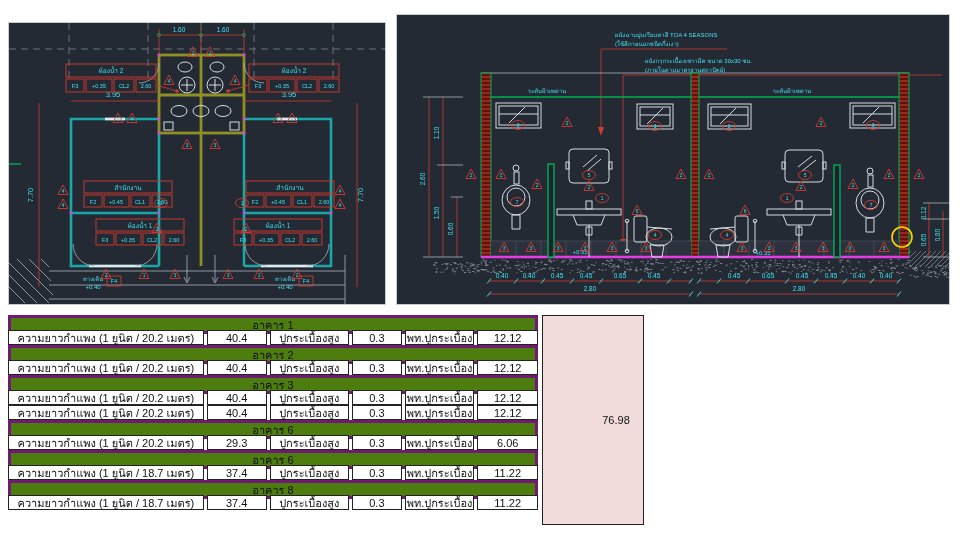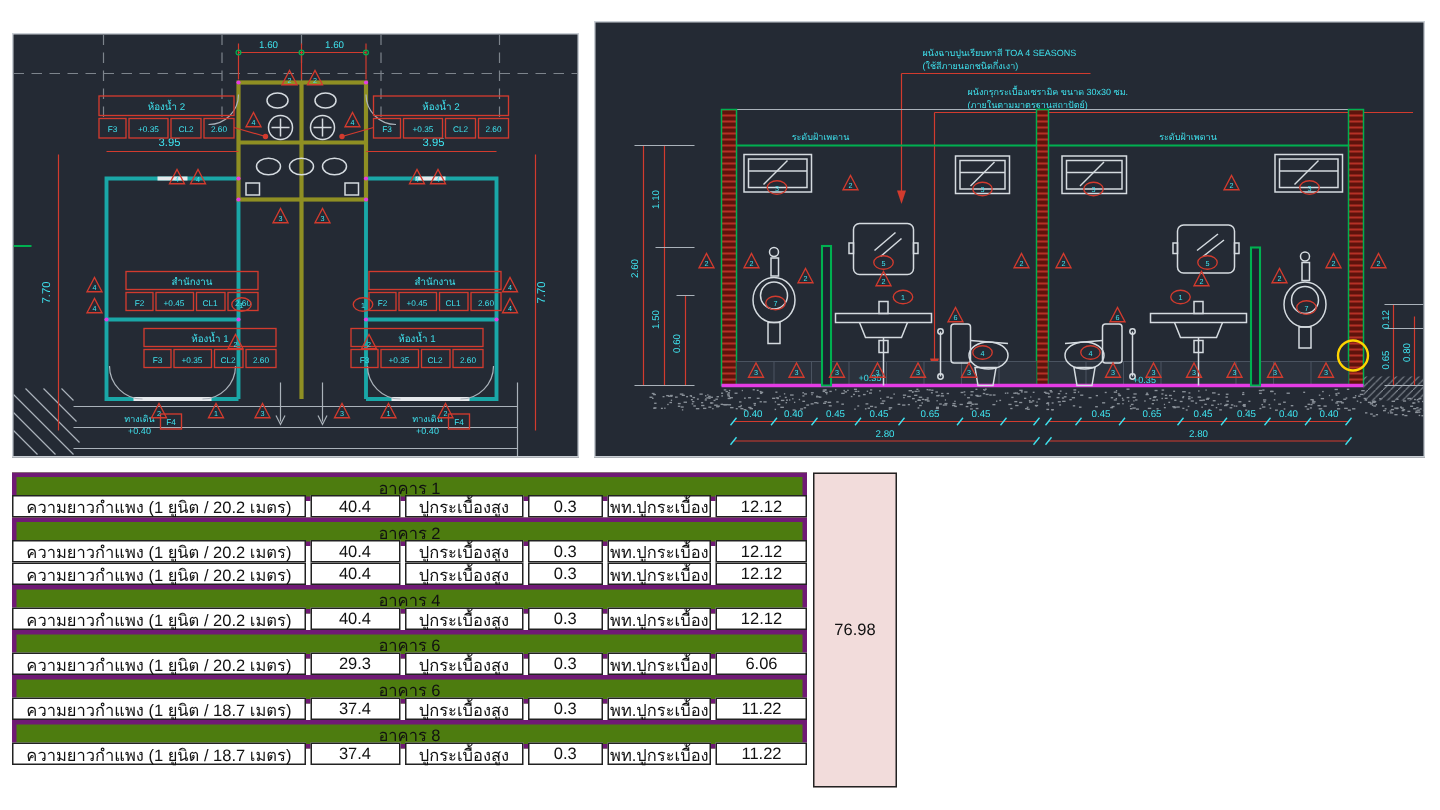--- a/index.html
+++ b/index.html
@@ -26,21 +26,21 @@
   .greenln{stroke:#00b050;stroke-width:1.4;fill:none;}
 
   
   #calc-table{position:absolute;left:8px;top:315px;width:530px;
     font-size:11px;color:#111;}
   .trow{display:flex;gap:3px;margin-bottom:2px;height:13px;}
   .thead-cell{flex:1;border:3px solid #701a75;display:flex;align-items:center;justify-content:center;height:13px;background:#4d7c0f;}
   .tcell{border:1px solid #222;display:flex;align-items:center;justify-content:center;height:13px;background:#fff;box-sizing:content-box;}
   #total-cell{position:absolute;left:542px;top:315px;width:54px;height:208px;
     border:1px solid #222;display:flex;align-items:center;justify-content:center;
-    font-size:11px;color:#111;}
+    font-size:11px;color:#111;padding-left:46px;}
 </style>
 </head>
 <body>
 
 <div class="panel" id="plan-panel">
 <svg width="376" height="281" viewBox="0 0 376 281">
 
   <g>
     <line class="dash" x1="0" y1="26" x2="376" y2="26"></line>
     <line class="dash" x1="60" y1="0" x2="60" y2="60"></line>
@@ -1151,29 +1151,29 @@
     </div>
     <div class="trow">
       <div class="tcell" style="width: 195px;">ความยาวกำแพง (1 ยูนิต / 20.2 เมตร)</div>
       <div class="tcell" style="width: 58px;">40.4</div>
       <div class="tcell" style="width: 78px;">ปูกระเบื้องสูง</div>
       <div class="tcell" style="width: 48px;">0.3</div>
       <div class="tcell" style="width: 68px;">พท.ปูกระเบื้อง</div>
       <div class="tcell" style="width: 59px;">12.12</div>
     </div>
     <div class="trow">
+      <div class="thead-cell">อาคาร 3</div>
+    </div>
+    <div class="trow">
       <div class="tcell" style="width: 195px;">ความยาวกำแพง (1 ยูนิต / 20.2 เมตร)</div>
       <div class="tcell" style="width: 58px;">40.4</div>
       <div class="tcell" style="width: 78px;">ปูกระเบื้องสูง</div>
       <div class="tcell" style="width: 48px;">0.3</div>
       <div class="tcell" style="width: 68px;">พท.ปูกระเบื้อง</div>
       <div class="tcell" style="width: 59px;">12.12</div>
-    </div>
-    <div class="trow">
-      <div class="thead-cell">อาคาร 4</div>
     </div>
     <div class="trow">
       <div class="tcell" style="width: 195px;">ความยาวกำแพง (1 ยูนิต / 20.2 เมตร)</div>
       <div class="tcell" style="width: 58px;">40.4</div>
       <div class="tcell" style="width: 78px;">ปูกระเบื้องสูง</div>
       <div class="tcell" style="width: 48px;">0.3</div>
       <div class="tcell" style="width: 68px;">พท.ปูกระเบื้อง</div>
       <div class="tcell" style="width: 59px;">12.12</div>
     </div>
     <div class="trow">

